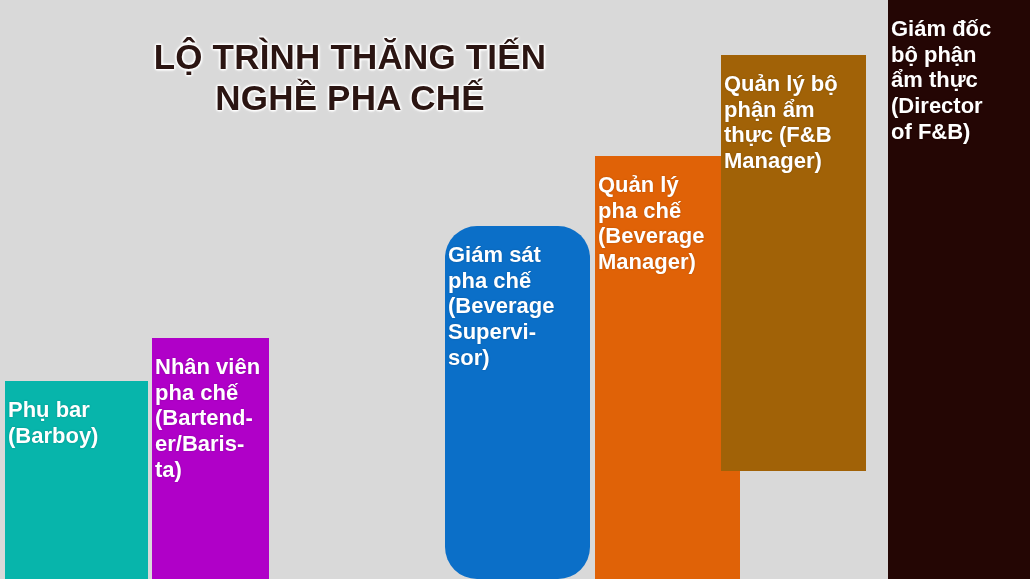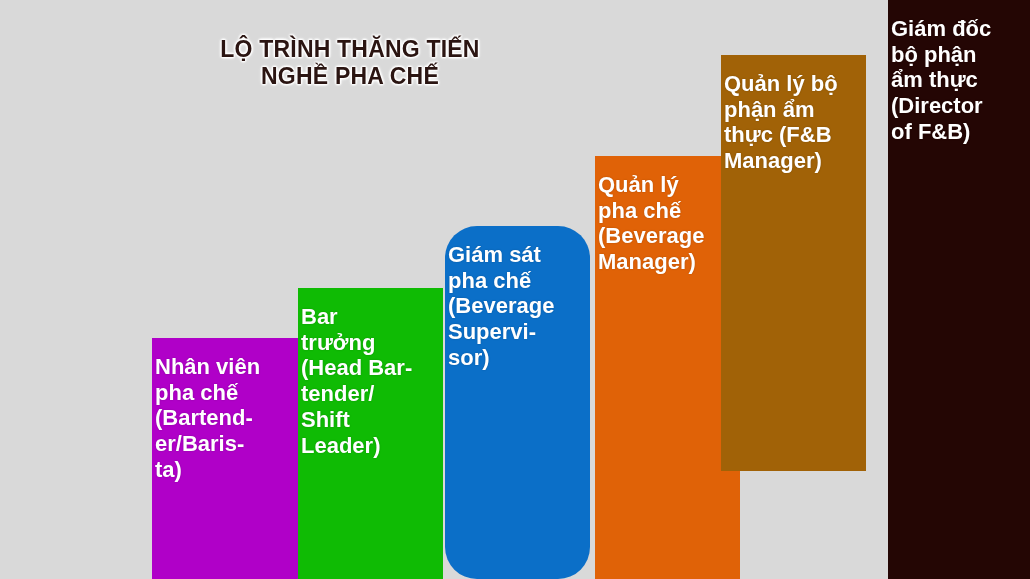--- a/index.html
+++ b/index.html
@@ -19,21 +19,21 @@
     height: 579px;
     background: #d9d9d9;
     overflow: hidden;
   }
   #title {
     position: absolute;
     left: 60px;
     top: 36px;
     width: 580px;
     text-align: center;
-    font-size: 23px;
+    font-size: 35px;
     font-weight: bold;
     line-height: 1.18;
     color: #2b1512;
     letter-spacing: 0.2px;
     text-shadow:
       0 0 3px #ffffff, 0 0 3px #ffffff, 0 0 4px #ffffff,
       1px 0 2px #ffffff, -1px 0 2px #ffffff,
       0 1px 2px #ffffff, 0 -1px 2px #ffffff;
     white-space: pre-line;
     z-index: 5;
@@ -60,34 +60,30 @@
   }
 </style>
 </head>
 <body style="background: rgb(217, 217, 217);">
 
 <div id="stage" style="background: rgb(217, 217, 217);">
 
   <div id="title" style="color: rgb(43, 21, 18);">LỘ TRÌNH THĂNG TIẾN
 NGHỀ PHA CHẾ</div>
 
-  <div class="bar" style="left: 152px; width: 169px; top: 338px; height: 241px; background: rgb(176, 0, 200);">
+  <div class="bar" style="left: 5px; width: 143px; top: 381px; height: 198px; background: rgb(7, 181, 171);">
+    <span class="bar-label">Phụ bar
+(Barboy)</span>
+  </div>
+  <div class="bar" style="left: 152px; width: 117px; top: 338px; height: 241px; background: rgb(176, 0, 200);">
     <span class="bar-label">Nhân viên
 pha chế
 (Bartend-
 er/Baris-
 ta)</span>
-  </div>
-  <div class="bar" style="left: 298px; width: 145px; top: 288px; height: 291px; background: rgb(15, 187, 4);">
-    <span class="bar-label">Bar
-trưởng
-(Head Bar-
-tender/
-Shift
-Leader)</span>
   </div>
   <div class="bar" style="left: 445px; width: 145px; top: 226px; height: 353px; background: rgb(11, 111, 200); border-radius: 32px;">
     <span class="bar-label">Giám sát
 pha chế
 (Beverage
 Supervi-
 sor)</span>
   </div>
   <div class="bar" style="left: 595px; width: 145px; top: 156px; height: 432px; background: rgb(224, 98, 7);">
     <span class="bar-label">Quản lý

